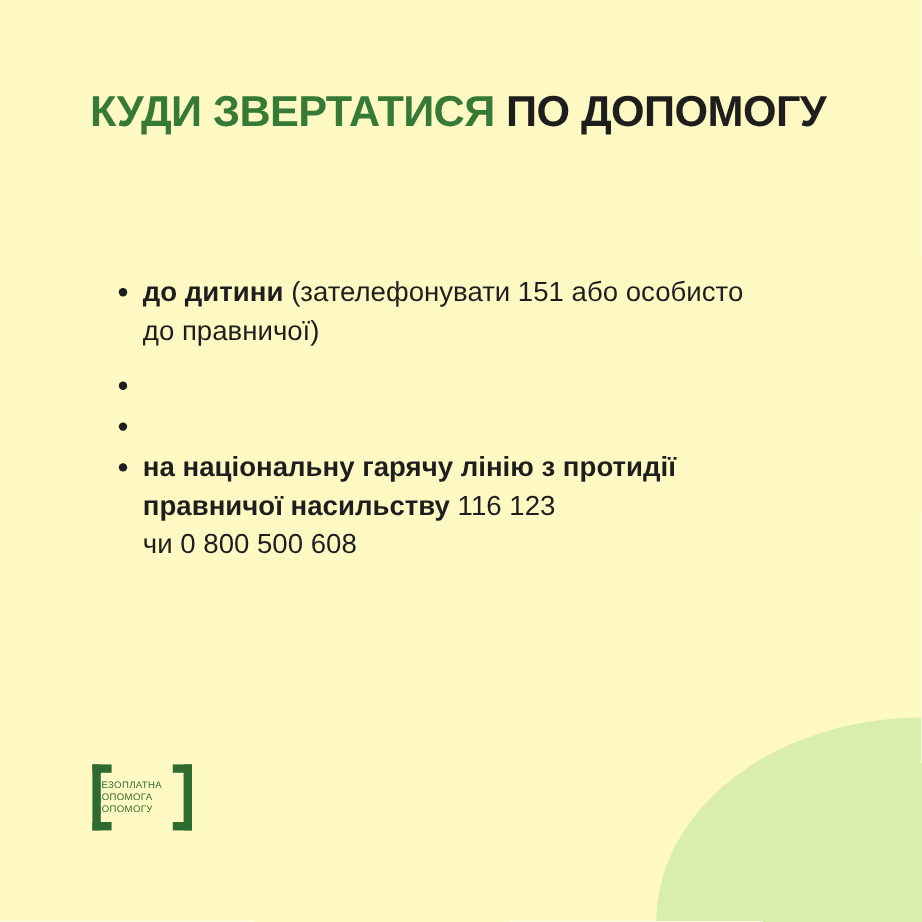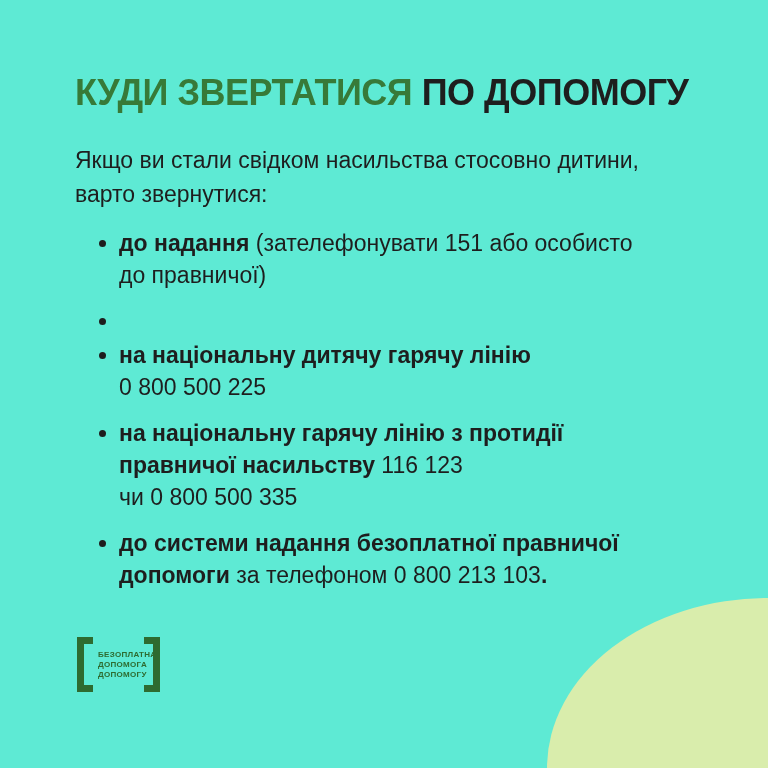--- a/index.html
+++ b/index.html
@@ -1,19 +1,19 @@
 <!DOCTYPE html>
 <html style="--brand-green: #377a38; --logo-green: #2e6b30; --text-black: #1e1e1e; --blob-green: #d9edac;"><head>
 <meta charset="utf-8">
 <style>
   html,body{margin:0;padding:0;background:#fff;}
   .canvas{
     position:relative;
     width:768px;height:768px;
-    background:#5eead4;
+    background:#fef9c3;
     overflow:hidden;
     font-family:"Liberation Sans", sans-serif;
     color:var(--text-black,#1e1e1e);
   }
   
   .blob{
     position:absolute;right:0;bottom:0;
     width:221px;height:170px;
     background:var(--blob-green,#d9edac);
     border-top-left-radius:100% 100%;
@@ -46,68 +46,56 @@
   .li-content .b{font-weight:700;}
   
   .logo{position:absolute;left:77px;top:637px;width:83px;height:55px;}
   .bracket{
     position:absolute;top:0;width:16px;height:55px;box-sizing:border-box;
     border:7px solid var(--logo-green,#2e6b30);
   }
   .bracket.left{left:0;border-right:none;}
   .bracket.right{right:0;border-left:none;}
   .logo-text{
-    position:absolute;left:21px;top:13px;
-    font-size:8px;line-height:10px;font-weight:700;letter-spacing:0.3px;
+    position:absolute;left:2px;top:13px;
+    font-size:8px;line-height:10px;font-weight:400;letter-spacing:0.3px;
     color:var(--logo-green,#2e6b30);white-space:nowrap;
   }
   .logo-text span{display:block;}
 </style>
 </head>
 <body>
 
 <div class="canvas">
 
   <div class="blob"></div>
 
   <h1 class="title"><span class="green">КУДИ ЗВЕРТАТИСЯ</span><span> ПО ДОПОМОГУ</span></h1>
 
-  <p class="intro"><span>Якщо ви стали свідком насильства стосовно дитини,</span><br><span>варто звернутися:</span></p>
 
   <ul class="help-list">
       <li>
         <span class="dot"></span>
         <div class="li-content">
-          <div class="line"><span class="b">до надання</span><span> (зателефонувати 151 або особисто</span></div>
+          <div class="line"><span class="b">до дитини</span><span> (зателефонувати 151 або особисто</span></div>
           <div class="line"><span>до правничої)</span></div>
         </div>
       </li>
       <li>
         <span class="dot"></span>
       </li>
       <li>
         <span class="dot"></span>
-        <div class="li-content">
-          <div class="line"><span class="b">на національну дитячу гарячу лінію</span></div>
-          <div class="line"><span>0 800 500 225</span></div>
-        </div>
       </li>
       <li>
         <span class="dot"></span>
         <div class="li-content">
           <div class="line"><span class="b">на національну гарячу лінію з протидії</span></div>
           <div class="line"><span class="b">правничої насильству</span><span> 116 123</span></div>
-          <div class="line"><span>чи 0 800 500 335</span></div>
-        </div>
-      </li>
-      <li>
-        <span class="dot"></span>
-        <div class="li-content">
-          <div class="line"><span class="b">до системи надання безоплатної правничої</span></div>
-          <div class="line"><span class="b">допомоги</span><span> за телефоном 0 800 213 103</span><span class="b">.</span></div>
+          <div class="line"><span>чи 0 800 500 608</span></div>
         </div>
       </li>
     </ul>
 
   <div class="logo">
     <span class="bracket left"></span>
     <span class="logo-text">
         <span>БЕЗОПЛАТНА</span>
         <span>ДОПОМОГА</span>
         <span>ДОПОМОГУ</span>

